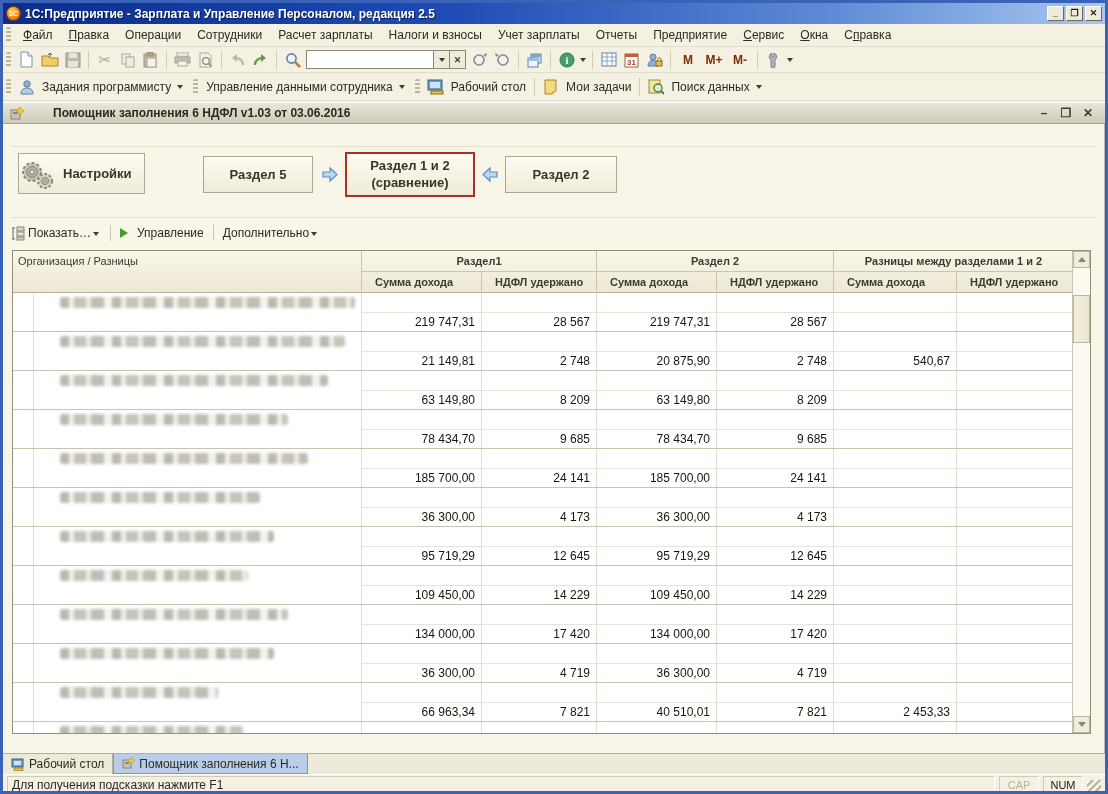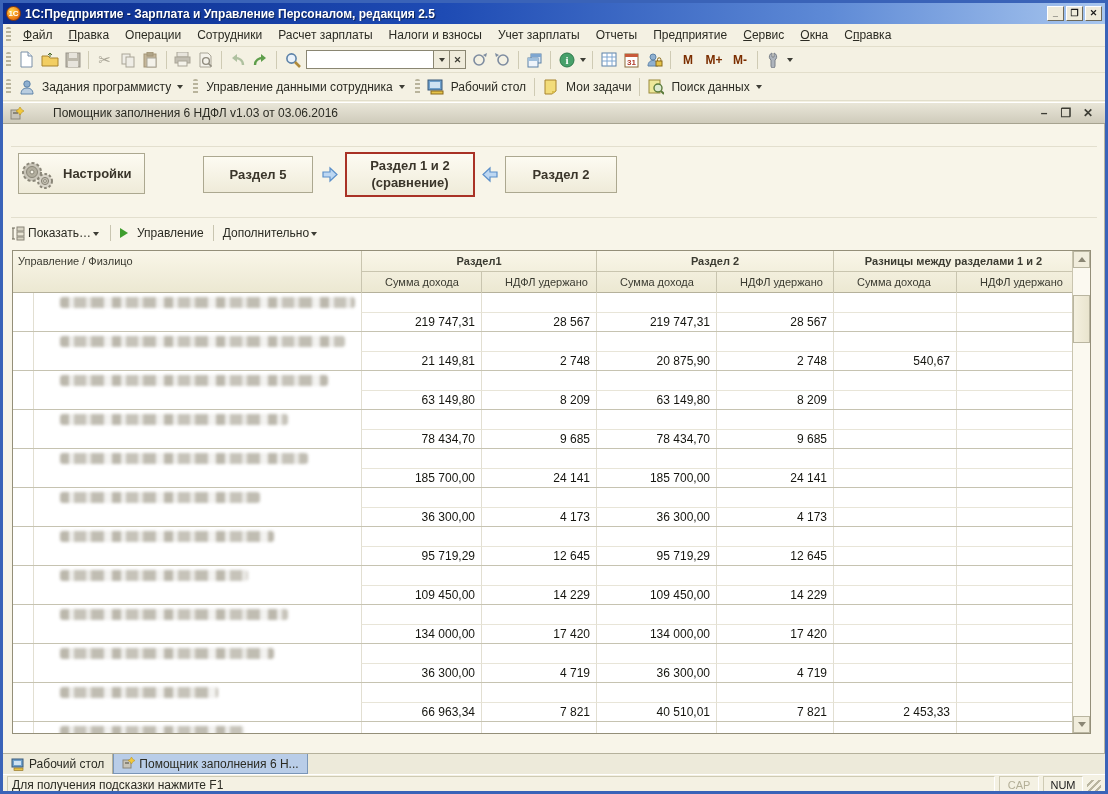--- a/index.html
+++ b/index.html
@@ -48,21 +48,21 @@
   .combo input { width:128px; height:19px; border:1px solid #8A8672; background:#fff;
     font-family:"Liberation Sans",sans-serif; font-size:11px; padding:0 3px; }
   .combo-side { width:16px; height:19px; background:#EFEBDB; border:1px solid #8A8672;
     border-left:none; display:flex; align-items:center; justify-content:center;
     font-size:9px; color:#3d3d35; font-weight:bold; }
 
   
   .mdi-title { position:absolute; left:0; top:99px; width:1102px; height:22px;
     background:linear-gradient(180deg,#E9E6D8,#CFCBBB); border-top:1px solid #fff;
     border-bottom:1px solid #A7A390; display:flex; align-items:center; padding:0 6px; }
-  .mdi-title .t { font-weight:normal; color:#2b2b23; flex:1;padding-left:24px; }
+  .mdi-title .t { font-weight:bold; color:#2b2b23; flex:1;padding-left:24px; }
   .mdi-ctrl { font-size:12px; font-weight:bold; color:#3d3d35; width:22px; text-align:center; }
   .mdi-content { position:absolute; left:0; top:121px; width:1102px; height:629px;
     background:#F8F5E9; border-right:1px solid #B9B5A0; }
 
   .form-sep { position:absolute; left:8px; width:1086px; height:1px; background:#E3DFCE; }
 
   
   .wiz-btn { position:absolute; background:linear-gradient(180deg,#FDFBF2,#EFEBD9);
     border:1px solid #ACA890; display:flex; align-items:center; justify-content:center;
     font-weight:bold; color:#3A352A; font-size:13px; text-align:center; }
@@ -83,21 +83,21 @@
   .tline { display:grid; grid-template-columns:20px 328px 120px 115px 120px 117px 123px 117px; }
   .thead { position:absolute; left:0; top:0; width:1060px; height:42px;
     display:grid; grid-template-columns:20px 328px 120px 115px 120px 117px 123px 117px;
     grid-template-rows:21px 21px;
     background:linear-gradient(180deg,#F9F6E8,#ECE8D2); border-bottom:1px solid #B5B19B; }
   .th { border-left:1px solid #C9C5AF; border-bottom:1px solid #C9C5AF;
     font-size:11px; color:#3B3B31; overflow:hidden; white-space:nowrap; }
   .th.entity { grid-column:1/3; grid-row:1/3; border-left:none; border-bottom:none; padding:4px 0 0 5px; }
   .th.g { grid-row:1; text-align:center; font-weight:bold; padding-top:4px; }
   .th.g1 { grid-column:3/5; } .th.g2 { grid-column:5/7; } .th.g3 { grid-column:7/9; }
-  .th.sub { grid-row:2; padding:4px 0 0 23px; border-bottom:none; }
+  .th.sub { grid-row:2; padding:4px 0 0 13px; border-bottom:none;font-weight:bold; }
 
   .tbody { position:absolute; left:0; top:42px; width:1060px; height:442px; overflow:hidden; }
   .row-block { border-top:1px solid #C6C3B1; }
   .row-block:first-child { border-top:none; }
   .tline { height:19px; }
   .tline .c { border-left:1px solid #E2DFD2; overflow:hidden; }
   .tline .c0 { border-left:none; }
   .num-line .n { border-top:1px solid #E8E5D8; }
   .num { text-align:right; padding-right:6px; line-height:19px; font-size:12px; color:#15150f; }
   .blur-name { height:11px; margin:4px 0 0 26px; border-radius:3px; filter:blur(1.6px); opacity:.8;
@@ -426,21 +426,21 @@
       </div>
       <div class="cmd-sep"></div>
       <div class="cmd-item">
         <span>Дополнительно</span>
           <span class="caret"></span>
       </div>
     </div>
 
     <div class="grid-table">
       <div class="thead">
-        <div class="th entity">Управление / Физлицо</div>
+        <div class="th entity">Организация / Разницы</div>
         <div class="th g g1">Раздел1</div>
         <div class="th g g2">Раздел 2</div>
         <div class="th g g3">Разницы между разделами 1 и 2</div>
         <div class="th sub" style="grid-column:3;">Сумма дохода</div>
         <div class="th sub" style="grid-column:4;">НДФЛ удержано</div>
         <div class="th sub" style="grid-column:5;">Сумма дохода</div>
         <div class="th sub" style="grid-column:6;">НДФЛ удержано</div>
         <div class="th sub" style="grid-column:7;">Сумма дохода</div>
         <div class="th sub" style="grid-column:8;">НДФЛ удержано</div>
       </div>

